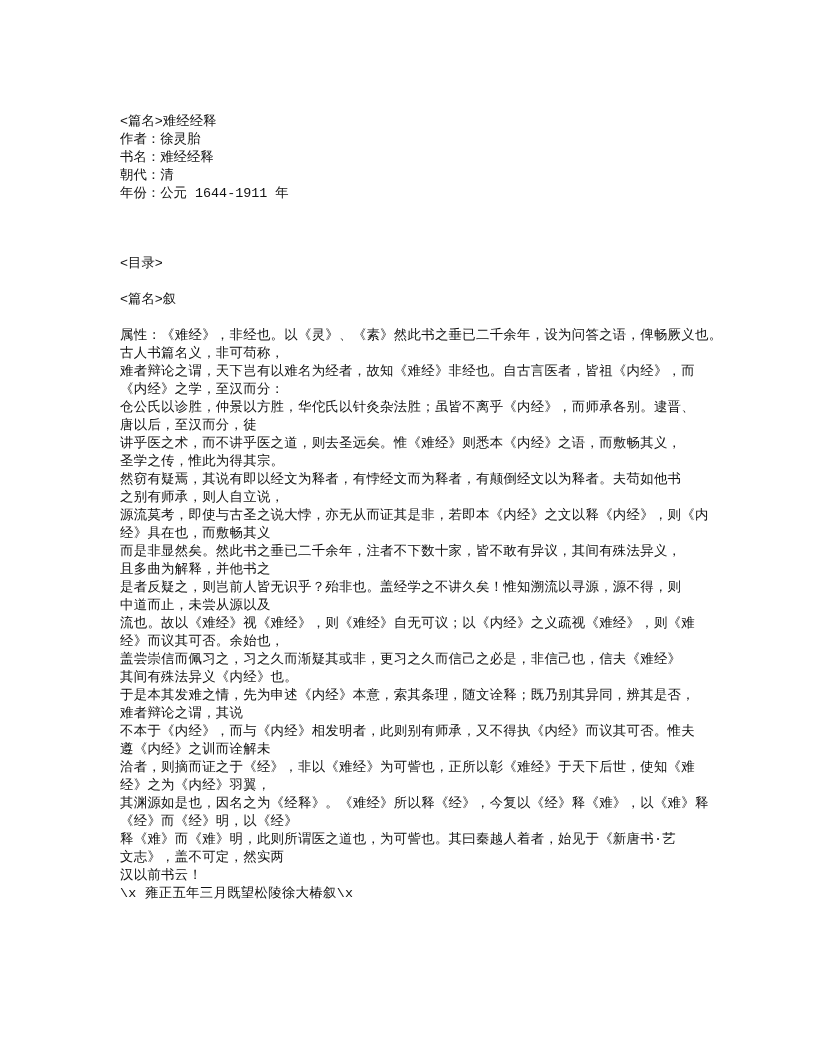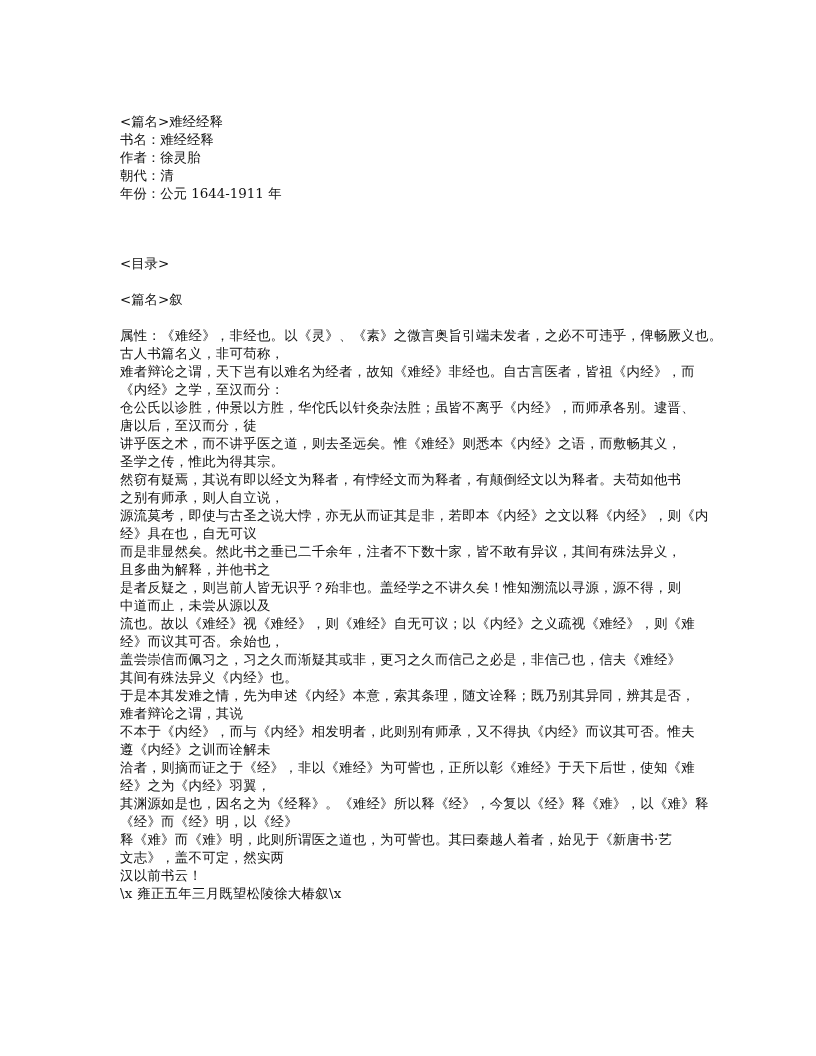--- a/index.html
+++ b/index.html
@@ -1,57 +1,57 @@
 <!DOCTYPE html>
 <html><head>
   <meta charset="utf-8">
   <style>
     html, body { margin: 0; padding: 0; background: #ffffff; }
     body { width: 816px; height: 1056px; position: relative; overflow: hidden;
       font-family: "DejaVu Serif", "Liberation Serif", serif; color: #111; }
     .page { position: absolute; left: 120px; top: 113px; width: 590px; }
-    .line { font-size: 13.4px; line-height: 18px; white-space: nowrap; }
+    .line { font-size: 13.4px; line-height: 18px; white-space: nowrap; font-family: Liberation Mono, monospace; }
     .meta { margin-bottom: 0; }
     .gap-lg { height: 52px; }
     .gap-md { height: 18px; }
     .para { font-size: 13.4px; line-height: 18px; letter-spacing: 0.3px; }
     .para .line { white-space: nowrap; }
   </style>
 </head>
 <body>
 
 <div class="page">
   <div>
     <div class="line meta">&lt;篇名&gt;难经经释</div>
+    <div class="line meta">作者：徐灵胎</div>
     <div class="line meta">书名：难经经释</div>
-    <div class="line meta">作者：徐灵胎</div>
     <div class="line meta">朝代：清</div>
     <div class="line meta">年份：公元 1644-1911 年</div>
   </div>
 
   <div class="gap-lg"></div>
 
   <div class="line">&lt;目录&gt;</div>
   <div class="gap-md"></div>
   <div class="line">&lt;篇名&gt;叙</div>
   <div class="gap-md"></div>
 
   <div class="para">
-    <div class="line">属性：《难经》，非经也。以《灵》、《素》之微言奥旨引端未发者，之必不可违乎，俾畅厥义也。</div>
+    <div class="line">属性：《难经》，非经也。以《灵》、《素》然此书之垂已二千余年，设为问答之语，俾畅厥义也。</div>
     <div class="line">古人书篇名义，非可苟称，</div>
     <div class="line">难者辩论之谓，天下岂有以难名为经者，故知《难经》非经也。自古言医者，皆祖《内经》，而</div>
     <div class="line">《内经》之学，至汉而分：</div>
     <div class="line">仓公氏以诊胜，仲景以方胜，华佗氏以针灸杂法胜；虽皆不离乎《内经》，而师承各别。逮晋、</div>
     <div class="line">唐以后，至汉而分，徒</div>
     <div class="line">讲乎医之术，而不讲乎医之道，则去圣远矣。惟《难经》则悉本《内经》之语，而敷畅其义，</div>
     <div class="line">圣学之传，惟此为得其宗。</div>
     <div class="line">然窃有疑焉，其说有即以经文为释者，有悖经文而为释者，有颠倒经文以为释者。夫苟如他书</div>
     <div class="line">之别有师承，则人自立说，</div>
     <div class="line">源流莫考，即使与古圣之说大悖，亦无从而证其是非，若即本《内经》之文以释《内经》，则《内</div>
-    <div class="line">经》具在也，自无可议</div>
+    <div class="line">经》具在也，而敷畅其义</div>
     <div class="line">而是非显然矣。然此书之垂已二千余年，注者不下数十家，皆不敢有异议，其间有殊法异义，</div>
     <div class="line">且多曲为解释，并他书之</div>
     <div class="line">是者反疑之，则岂前人皆无识乎？殆非也。盖经学之不讲久矣！惟知溯流以寻源，源不得，则</div>
     <div class="line">中道而止，未尝从源以及</div>
     <div class="line">流也。故以《难经》视《难经》，则《难经》自无可议；以《内经》之义疏视《难经》，则《难</div>
     <div class="line">经》而议其可否。余始也，</div>
     <div class="line">盖尝崇信而佩习之，习之久而渐疑其或非，更习之久而信己之必是，非信己也，信夫《难经》</div>
     <div class="line">其间有殊法异义《内经》也。</div>
     <div class="line">于是本其发难之情，先为申述《内经》本意，索其条理，随文诠释；既乃别其异同，辨其是否，</div>
     <div class="line">难者辩论之谓，其说</div>

